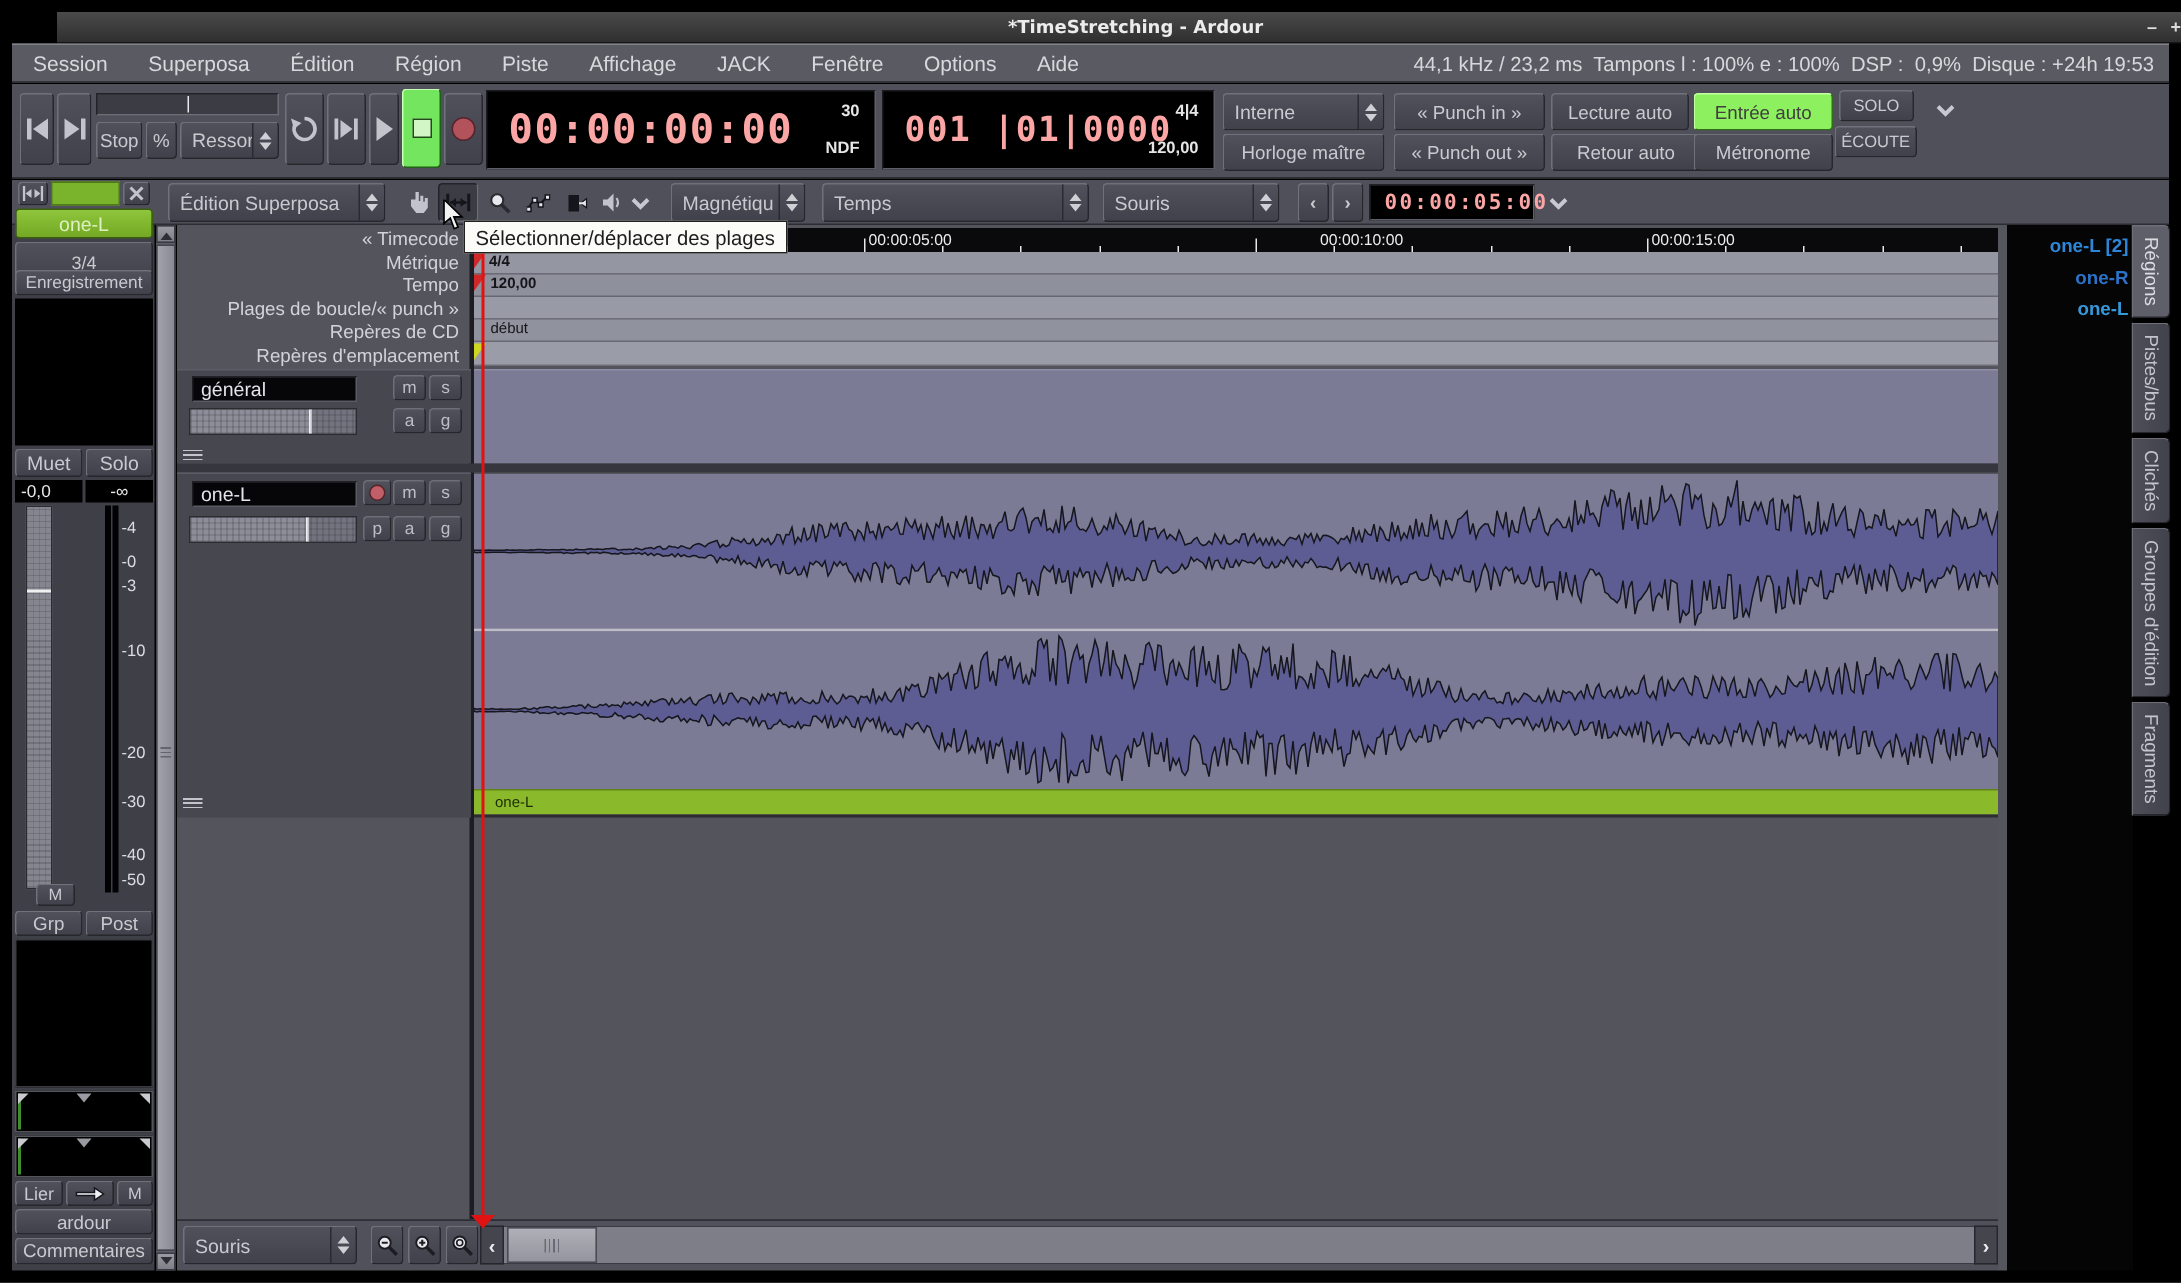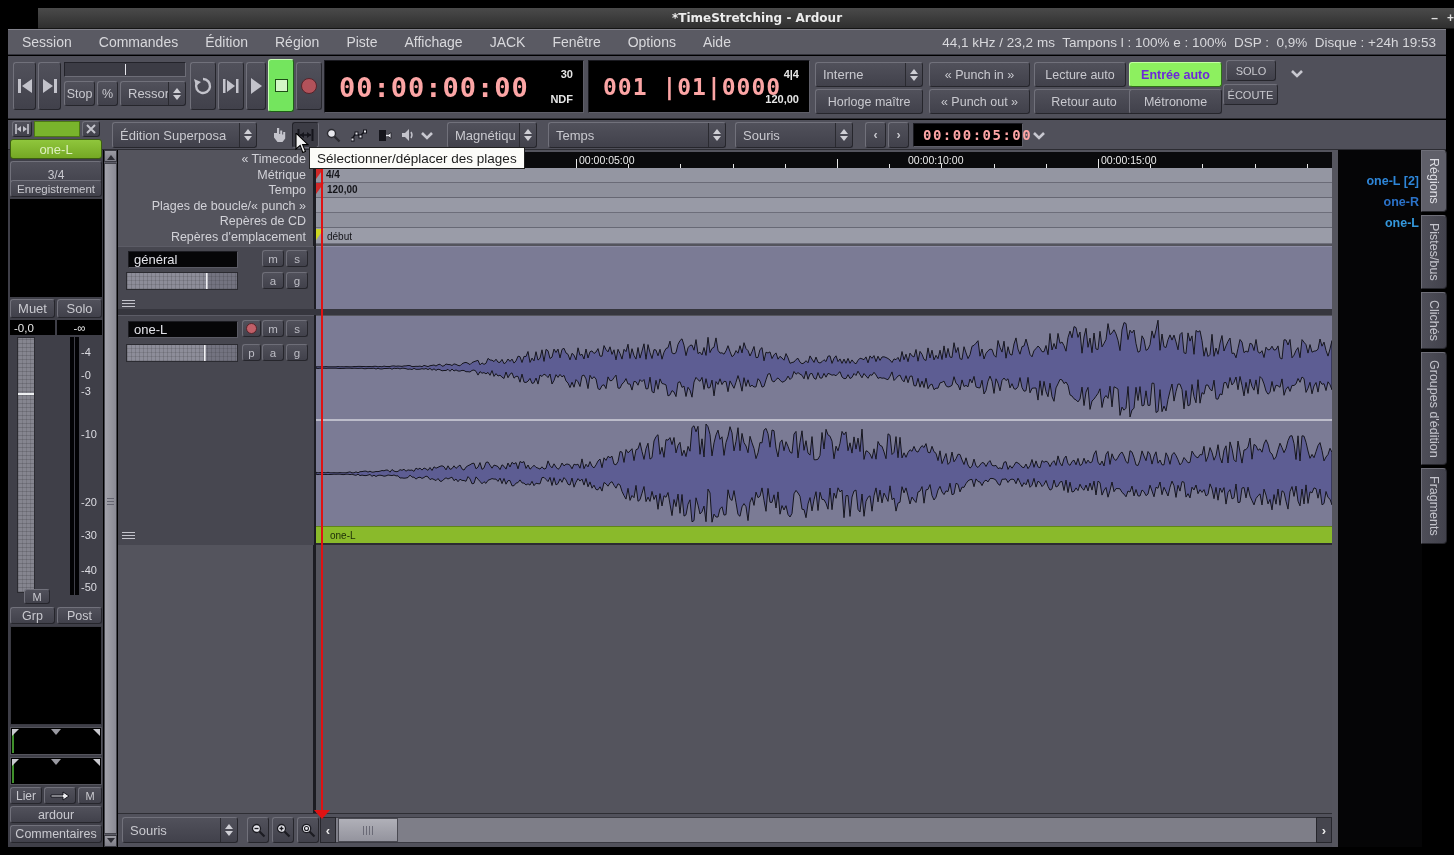--- a/index.html
+++ b/index.html
@@ -23,21 +23,21 @@
   #menu { display:flex; list-style:none; gap:27px; padding-left:14px; }
   #menu li { font-size:14px; color:#d8d8dc; }
   #status { margin-left:auto; padding-right:10px; font-size:13.5px; color:#d8d8dc; white-space:pre; }
 
   
   #transport { left:8px; top:56px; width:1438px; height:63px; background:#50505a;
     border-bottom:1px solid #2c2c32; }
   .btn { background:linear-gradient(#51515b,#41414b); border:1px solid;
     border-color:#71717b #26262c #26262c #71717b; border-radius:3px; color:#c9c9cf;
     display:flex; align-items:center; justify-content:center; font-size:12.5px; cursor:default; }
-  .btn.green { background:#8df05f; border-color:#c2ffa0 #2f6f17 #2f6f17 #c2ffa0; color:#6d28d9;font-weight:bold; }
+  .btn.green { background:#8df05f; border-color:#c2ffa0 #2f6f17 #2f6f17 #c2ffa0; color:#404040; }
   .icon-glyph { fill:#c3c3cb; stroke:none; }
   #go-start{left:13px;top:62px;width:23px;height:48px;} #go-end{left:38px;top:62px;width:23px;height:48px;}
   #shuttle-slider{left:64px;top:62px;width:122px;height:15px;background:#3c3c45;
      border:1px solid; border-color:#23232a #6d6d77 #6d6d77 #23232a;}
   #shuttle-slider i{position:absolute;left:50%;top:1px;width:1px;height:11px;background:#e8e8ee;}
   #shuttle-stop{left:64px;top:81px;width:31px;height:25px;} #shuttle-pct{left:97px;top:81px;width:21px;height:25px;}
   #shuttle-mode{left:120px;top:81px;width:66px;height:25px;}
   #loop-btn{left:190px;top:62px;width:26px;height:48px;} #play-sel-btn{left:218px;top:62px;width:26px;height:48px;}
   #play-btn{left:246px;top:62px;width:20px;height:48px;}
   #stop-btn{left:268px;top:59px;width:26px;height:53px;background:#74e55e;border-color:#c9ffb5 #1f5f17 #1f5f17 #c9ffb5;}
@@ -208,21 +208,21 @@
      color:#ececec;display:flex;align-items:center;justify-content:center;font-weight:bold;}
   #hs-right{left:1316px;top:817px;width:16px;height:26px;background:#45454e;border:1px solid #26262c;
      color:#ececec;display:flex;align-items:center;justify-content:center;font-weight:bold;}
   #hs-thumb{left:338px;top:818px;width:60px;height:24px;background:linear-gradient(#b0b0b8,#94949e);
      border:1px solid #4a4a52;display:flex;align-items:center;justify-content:center;}
   #hs-thumb .grip3{width:10px;height:9px;
      background:repeating-linear-gradient(90deg,#6a6a76 0 1px,transparent 1px 3px);}
 
   
   #right-gap{left:1332px;top:150px;width:6px;height:697px;background:#55555e;}
-  #regions-panel{left:1338px;top:150px;width:84px;height:697px;background:#050506;padding-top:24px;}
+  #regions-panel{left:1338px;top:150px;width:84px;height:697px;background:#050506;padding-top:7px;}
   .region-item{height:21px;text-align:right;padding-right:3px;font-weight:bold;font-size:12.5px;}
   #tabs{left:1421px;top:150px;width:26px;height:697px;display:flex;flex-direction:column;gap:3px;z-index:10;}
   .tab{writing-mode:vertical-rl;background:linear-gradient(90deg,#4e4e58,#42424c);
      border:1px solid;border-color:#6e6e78 #26262c #26262c #6e6e78;border-radius:0 4px 4px 0;
      color:#c4c4cc;font-size:12.5px;padding:7px 5px;white-space:nowrap;}
   .tab.active{background:#5f5f69;color:#dcdce2;}
 </style>
 </head>
 <body>
 
@@ -232,21 +232,21 @@
     <span>–</span>
     <span>+</span>
     <span>×</span>
   </div>
 </div>
 
 <div class="abs" id="menubar">
   <ul id="menu">
 
   <li>Session</li>
-      <li>Commandes</li>
+      <li>Superposa</li>
       <li>Édition</li>
       <li>Région</li>
       <li>Piste</li>
       <li>Affichage</li>
       <li>JACK</li>
       <li>Fenêtre</li>
       <li>Options</li>
       <li>Aide</li>
     </ul>
   <div id="status">44,1 kHz / 23,2 ms  Tampons l : 100% e : 100%  DSP :  0,9%  Disque : +24h 19:53</div>
@@ -520,21 +520,21 @@
     <span class="tc-tick" style="left: 103.4px; height: 4px;"></span>
     <span class="tc-tick" style="left: 155.6px; height: 4px;"></span>
     <span class="tc-tick" style="left: 207.8px; height: 4px;"></span>
     <span class="tc-tick" style="left: 260px; height: 9px;"></span>
     <span class="tc-label" style="left: 263px;">00:00:05:00</span>
     <span class="tc-tick" style="left: 312.2px; height: 4px;"></span>
     <span class="tc-tick" style="left: 364.4px; height: 4px;"></span>
     <span class="tc-tick" style="left: 416.6px; height: 4px;"></span>
     <span class="tc-tick" style="left: 468.8px; height: 4px;"></span>
     <span class="tc-tick" style="left: 521px; height: 9px;"></span>
-    <span class="tc-label" style="left: 552px; padding-left: 40px;">00:00:10:00</span>
+    <span class="tc-label" style="left: 524px; padding-left: 40px;">00:00:10:00</span>
     <span class="tc-tick" style="left: 573.2px; height: 4px;"></span>
     <span class="tc-tick" style="left: 625.4px; height: 4px;"></span>
     <span class="tc-tick" style="left: 677.6px; height: 4px;"></span>
     <span class="tc-tick" style="left: 729.8px; height: 4px;"></span>
     <span class="tc-tick" style="left: 782px; height: 9px;"></span>
     <span class="tc-label" style="left: 785px;">00:00:15:00</span>
     <span class="tc-tick" style="left: 834.2px; height: 4px;"></span>
     <span class="tc-tick" style="left: 886.4px; height: 4px;"></span>
     <span class="tc-tick" style="left: 938.6px; height: 4px;"></span>
     <span class="tc-tick" style="left: 990.8px; height: 4px;"></span>
@@ -543,21 +543,21 @@
 <div class="abs lane" id="lane-tempo"></div>
 <div class="abs lane" id="lane-loop"></div>
 <div class="abs lane" id="lane-cd"></div>
 <div class="abs lane" id="lane-marks"></div>
 
 <span class="flag" style="left:316px;top:168px;"></span>
 <span class="flag-text" style="left:326px;top:169px;">4/4</span>
 <span class="flag" style="left:316px;top:183px;"></span>
 <span class="flag-text" style="left:327px;top:184px;">120,00</span>
 <span class="flag yellow" style="left:316px;top:229px;"></span>
-<span class="flag-text" style="left:327px;top:231px;font-weight:normal;">début</span>
+<span class="flag-text" style="left:327px;top:214px;font-weight:normal;">début</span>
 
 <div class="abs thead" id="bus-head"></div>
 <div class="namefield" style="left:128px;top:251px;width:110px;height:17px;">général</div>
 <div class="mini" style="left:262px;top:250px;width:22px;height:17px;">m</div>
 <div class="mini" style="left:286px;top:250px;width:22px;height:17px;">s</div>
 <div class="hfader" style="left:126px;top:272px;width:112px;height:18px;">
   <span class="hline" style="left:72%;"></span>
     <span class="dark" style="width:27%;"></span>
 </div>
 <div class="mini" style="left:262px;top:272px;width:22px;height:17px;">a</div>

